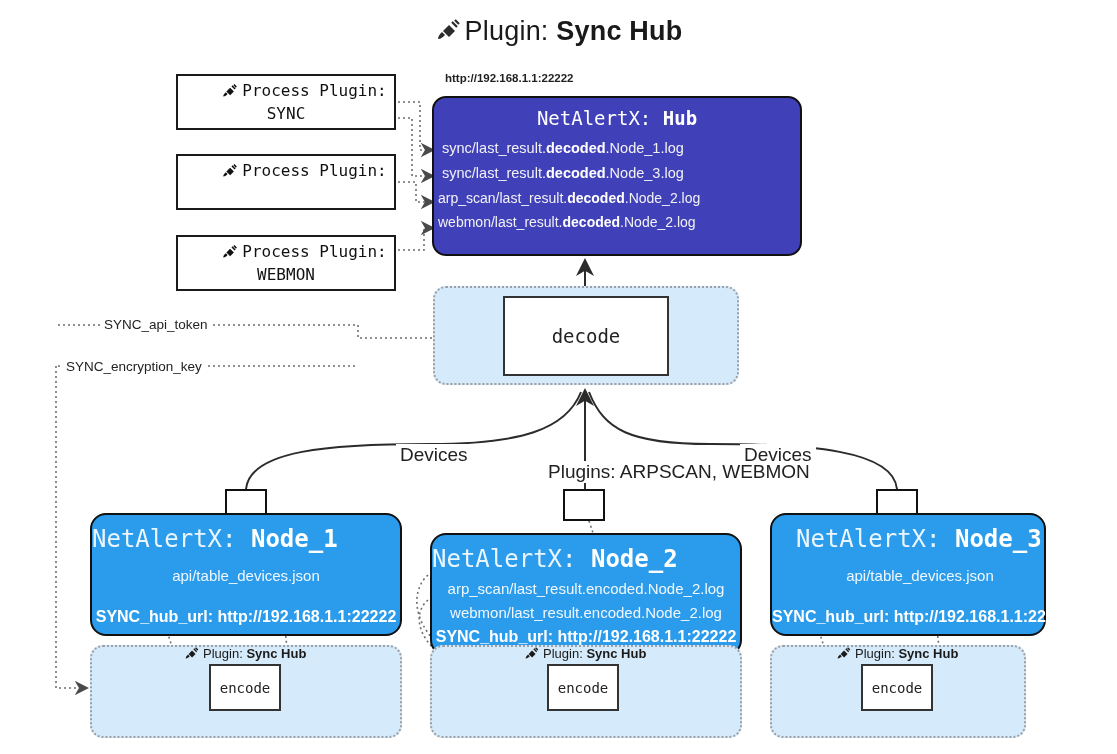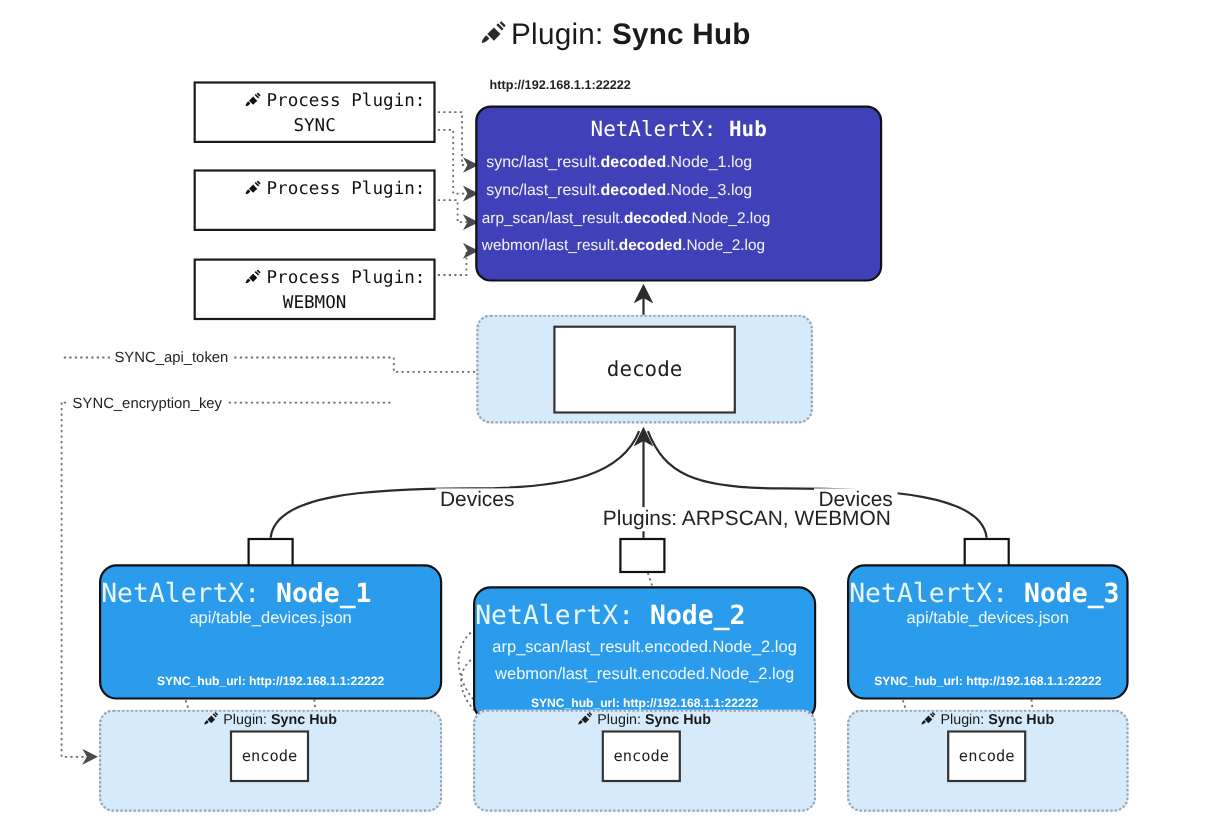--- a/index.html
+++ b/index.html
@@ -183,35 +183,36 @@
     font-size: 24px;
     white-space: nowrap;
     color: #eaf6ff;
   }
   .node-box .node-title .b { font-weight: 700; color: #ffffff; }
   .node-line {
     text-align: center;
     font-size: 15px;
     color: #f0f8ff;
     white-space: nowrap;
+    margin-top: 14px;
   }
   .node-line.tight { margin-top: 7px; }
   .node-hub-url {
     position: absolute;
     left: 0; bottom: 8px;
     width: 100%;
     text-align: center;
-    font-size: 11px;
+    font-size: 16px;
     font-weight: 600;
     color: #ffffff;
     white-space: nowrap;
   }
   #node-1 { left: 90px;  top: 513px; width: 312px; height: 123px; }
   #node-2 { left: 430px; top: 513px; width: 312px; height: 123px; margin-top: 20px; }
-  #node-3 { left: 770px; top: 513px; width: 256px; height: 123px; }
+  #node-3 { left: 770px; top: 513px; width: 276px; height: 123px; padding-left: 24px; }
 
   
   .plugin-container {
     position: absolute;
     top: 645px;
     height: 93px;
     background: #d5eafa;
     border: 2px dotted #9aa0a6;
     border-radius: 13px;
     box-sizing: border-box;

